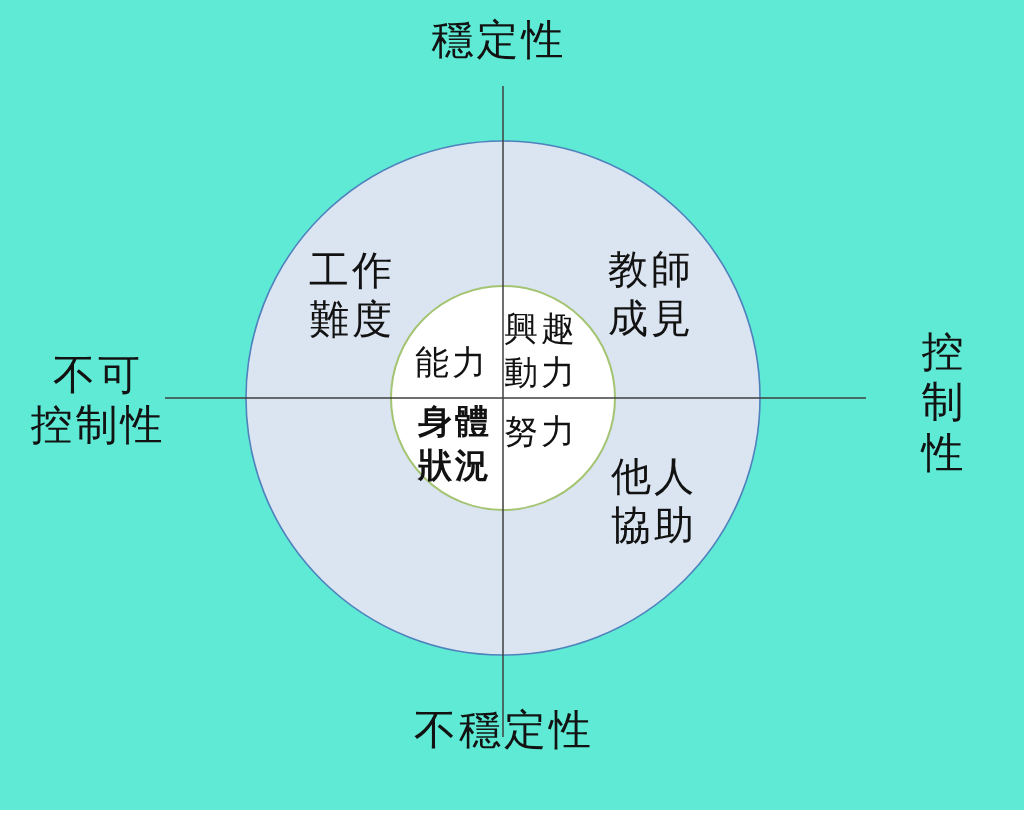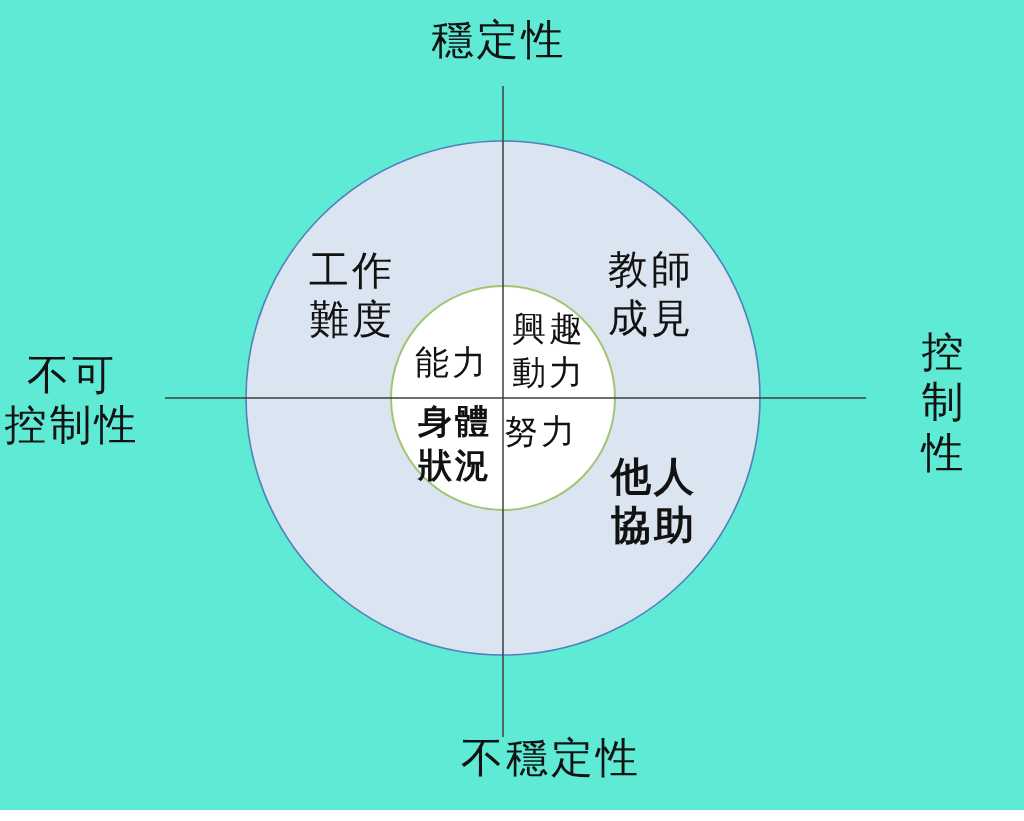--- a/index.html
+++ b/index.html
@@ -20,33 +20,33 @@
     color: #121212;
     letter-spacing: 3px;
     line-height: 1.2;
   }
   .axis-label  { font-size: 42px; }
   .outer-label { font-size: 40px; line-height: 1.22; }
   .inner-label { font-size: 34px; line-height: 1.28; }
 
   
   .pos-axis-top    { left: 499px; top: 40px;  }
-  .pos-axis-left   { left: 72px;  top: 400px; }
+  .pos-axis-left   { left: 98px;  top: 400px; }
   .pos-axis-right  { left: 944px; top: 403px; }
-  .pos-axis-bottom { left: 504px; top: 758px; margin-left: 47px; }
+  .pos-axis-bottom { left: 504px; top: 730px; }
 
   
   .pos-outer-tl { left: 352px; top: 295px; }
   .pos-outer-tr { left: 651px; top: 294px; }
   .pos-outer-bl { left: 352px; top: 509px; }
-  .pos-outer-br { left: 654px; top: 501px; font-weight: bold; }
+  .pos-outer-br { left: 654px; top: 501px; }
 
   
   .pos-inner-tl { left: 452px; top: 363px; }
-  .pos-inner-tr { left: 541px; top: 351px; margin-left: 8px; }
+  .pos-inner-tr { left: 541px; top: 351px; }
   .pos-inner-bl { left: 455px; top: 444px; font-weight: bold; }
   .pos-inner-br { left: 541px; top: 432px; }
 </style>
 </head>
 <body>
 
 <div class="canvas">
 
   <svg width="1024" height="821" viewBox="0 0 1024 821">
 

